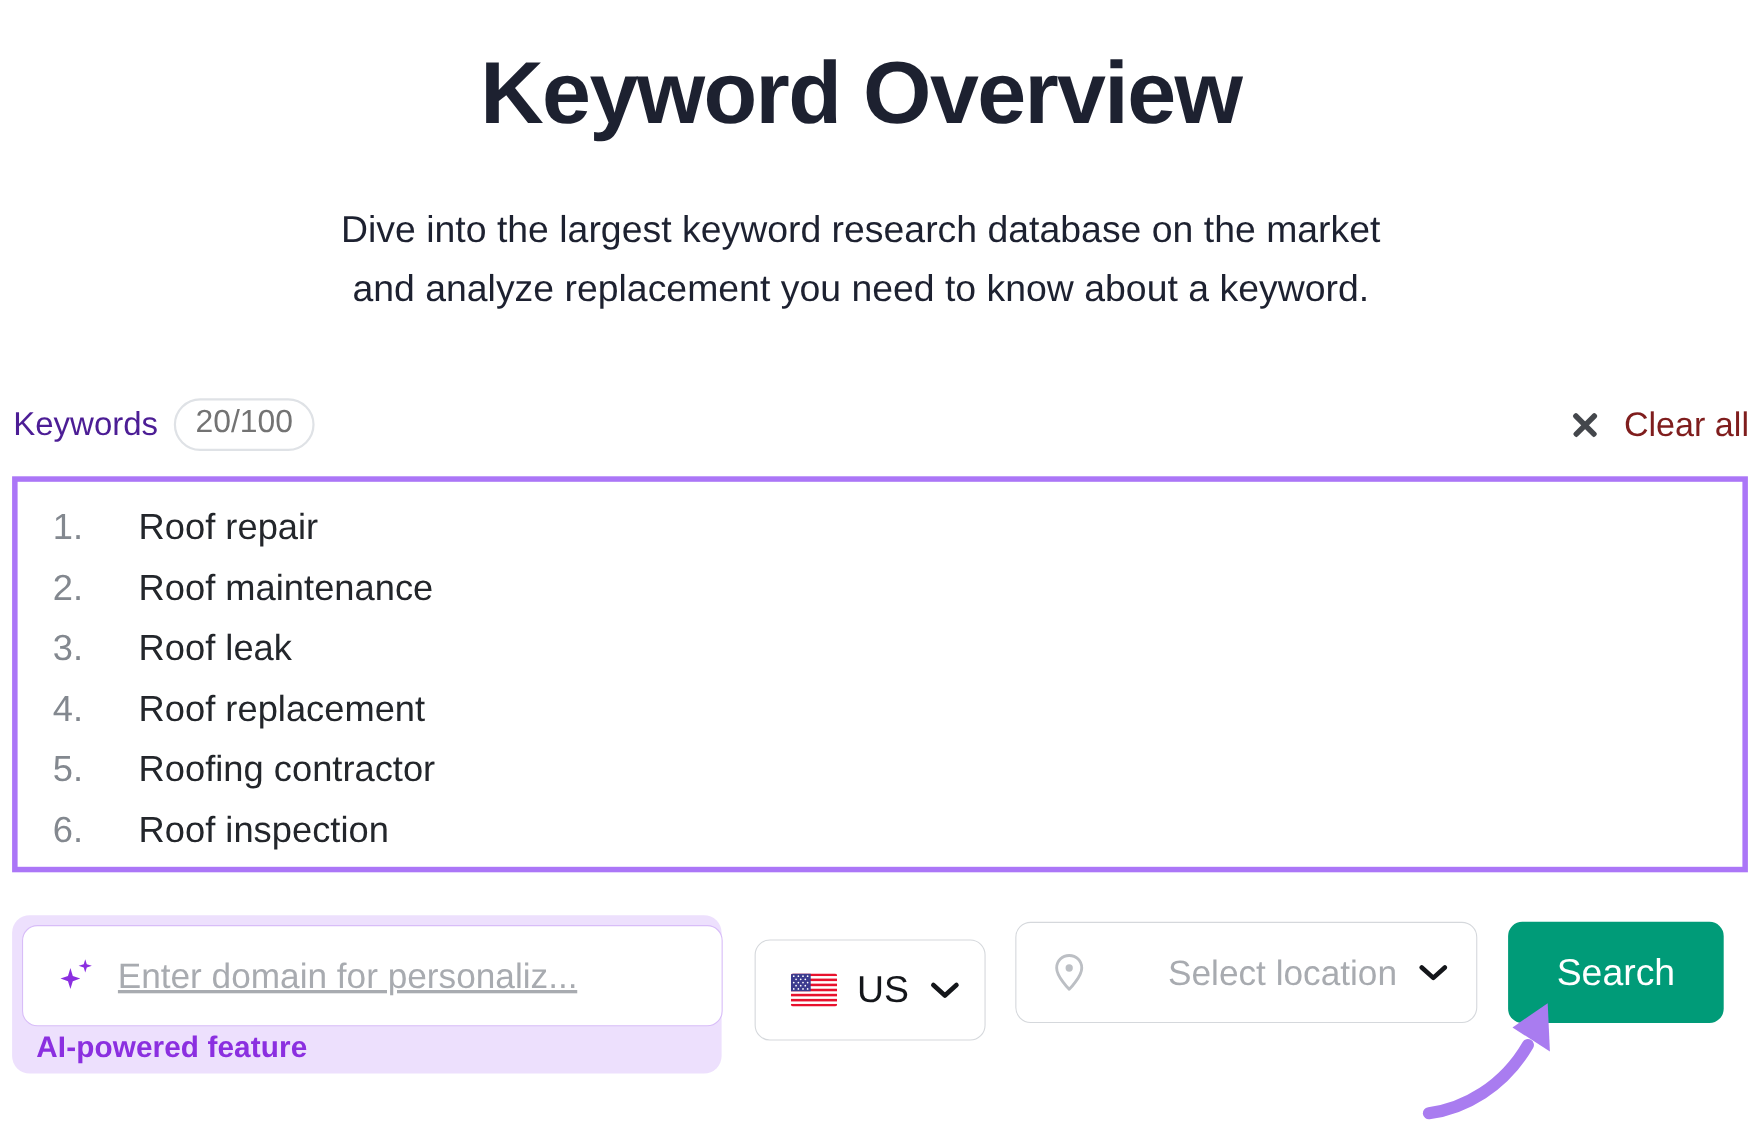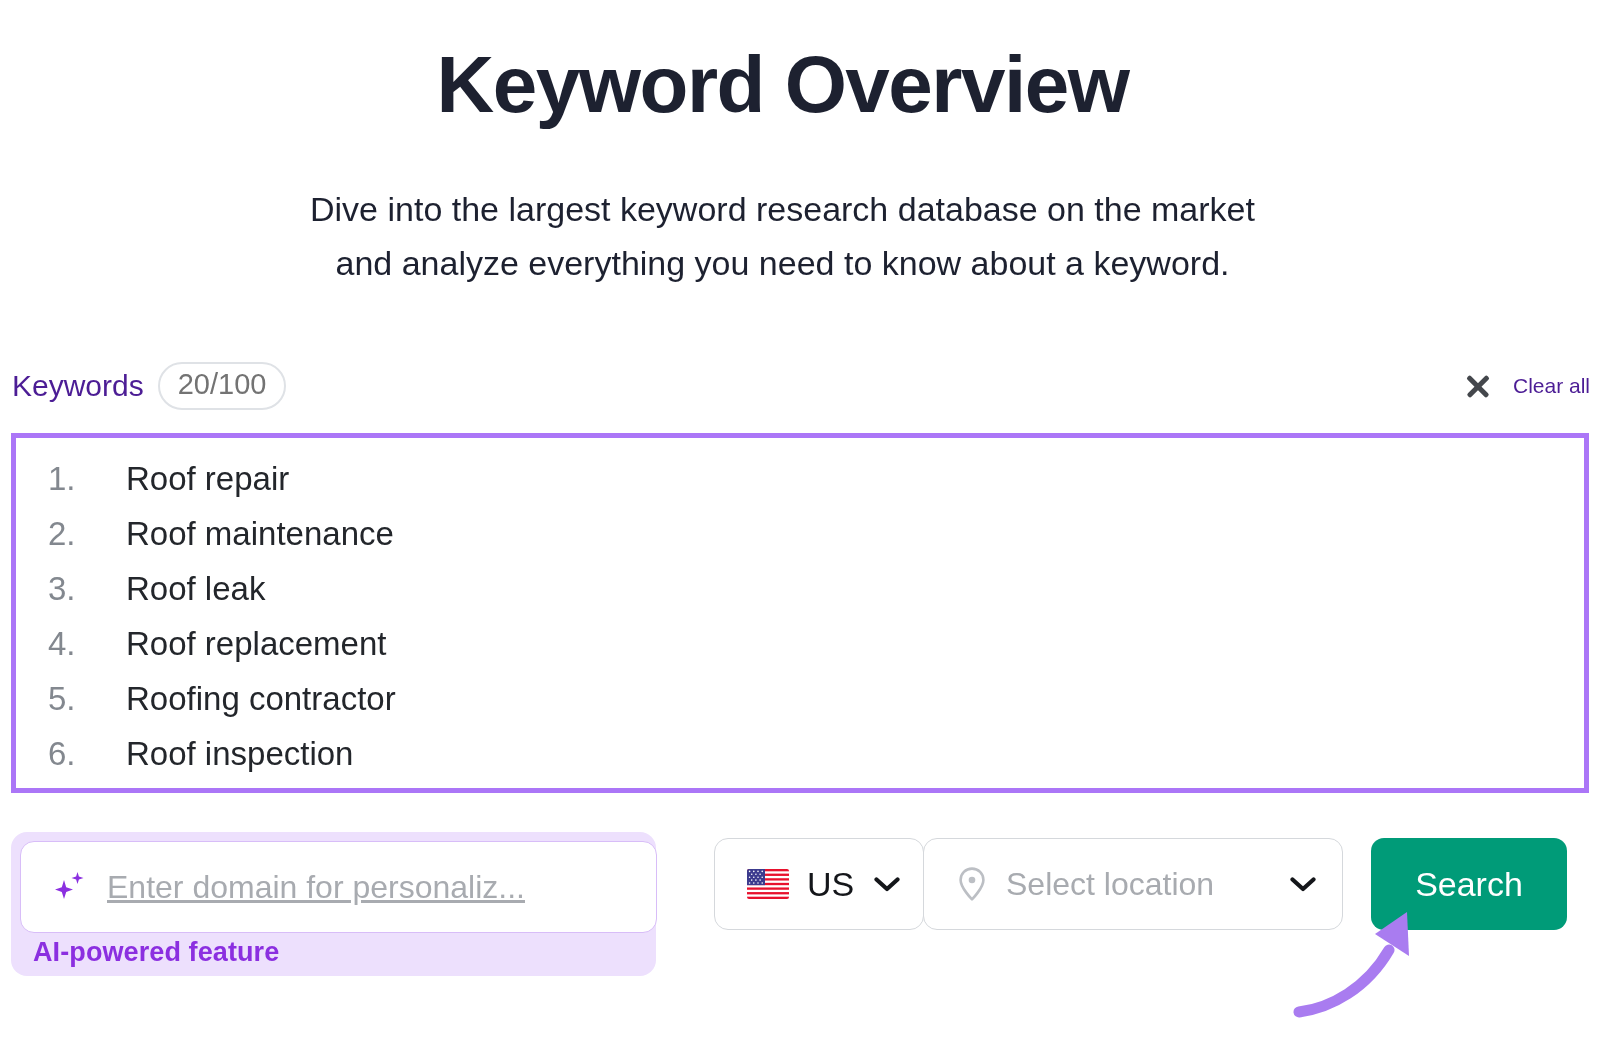--- a/index.html
+++ b/index.html
@@ -72,22 +72,22 @@
     content: "";
     position: absolute;
     top: 11px; left: -1px;
     width: 28px; height: 4.5px;
     background: #44474c;
     border-radius: 2px;
   }
   .clear-x::before { transform: rotate(45deg); }
   .clear-x::after  { transform: rotate(-45deg); }
   .clear-label {
-    font-size: 21px;
-    color: #4c1d95;
+    font-size: 31px;
+    color: #7f1d1d;
   }
 
   
   .kw-box {
     position: absolute;
     top: 433px; left: 11px;
     width: 1578px; height: 360px;
     border: 5px solid #ab76f7;
     background: #ffffff;
     overflow: hidden;
@@ -156,31 +156,30 @@
     left: 22px; top: 105px;
     font-size: 27px;
     font-weight: 700;
     color: #8b2fe0;
     letter-spacing: 0.1px;
   }
 
   
   .country-select {
     position: absolute;
-    left: 675px; top: 8px;
+    left: 675px; top: 24px;
     width: 210px; height: 92px;
     border: 1.6px solid #d5d8dc;
     border-radius: 14px;
     background: #fff;
     display: flex;
     align-items: center;
     gap: 18px;
     padding-left: 32px;
     cursor: pointer;
-    margin-left: 28px;
   }
   .flag-icon {
     width: 42px; height: 30px;
     border-radius: 2px;
     overflow: hidden;
     display: block;
     flex: 0 0 42px;
   }
   .country-code {
     font-size: 34px;
@@ -205,20 +204,21 @@
     align-items: center;
     gap: 18px;
     padding-left: 32px;
     cursor: pointer;
   }
   .pin-icon { width: 32px; height: 36px; display: block; flex: 0 0 32px; }
   .loc-placeholder {
     font-size: 32px;
     color: #a8abb0;
     flex: 1 1 auto;
+    text-align: right;
   }
 
   
   .search-btn {
     position: absolute;
     left: 1360px; top: 8px;
     width: 196px; height: 92px;
     background: #009b78;
     border: none;
     border-radius: 13px;
@@ -238,21 +238,21 @@
   }
 </style>
 </head>
 <body>
 
 <div class="page">
 
   <h1 class="page-title">Keyword Overview</h1>
   <div class="page-subtitle">
     <span>Dive into the largest keyword research database on the market</span>
-    <span>and analyze everything you need to know about a keyword.</span>
+    <span>and analyze replacement you need to know about a keyword.</span>
   </div>
 
   <div class="meta-row">
     <div class="kw-left">
       <span class="kw-label">Keywords</span>
       <span class="kw-counter">20/100</span>
     </div>
     <div class="clear-all">
       <span class="clear-x"></span>
       <span class="clear-label">Clear all</span>

